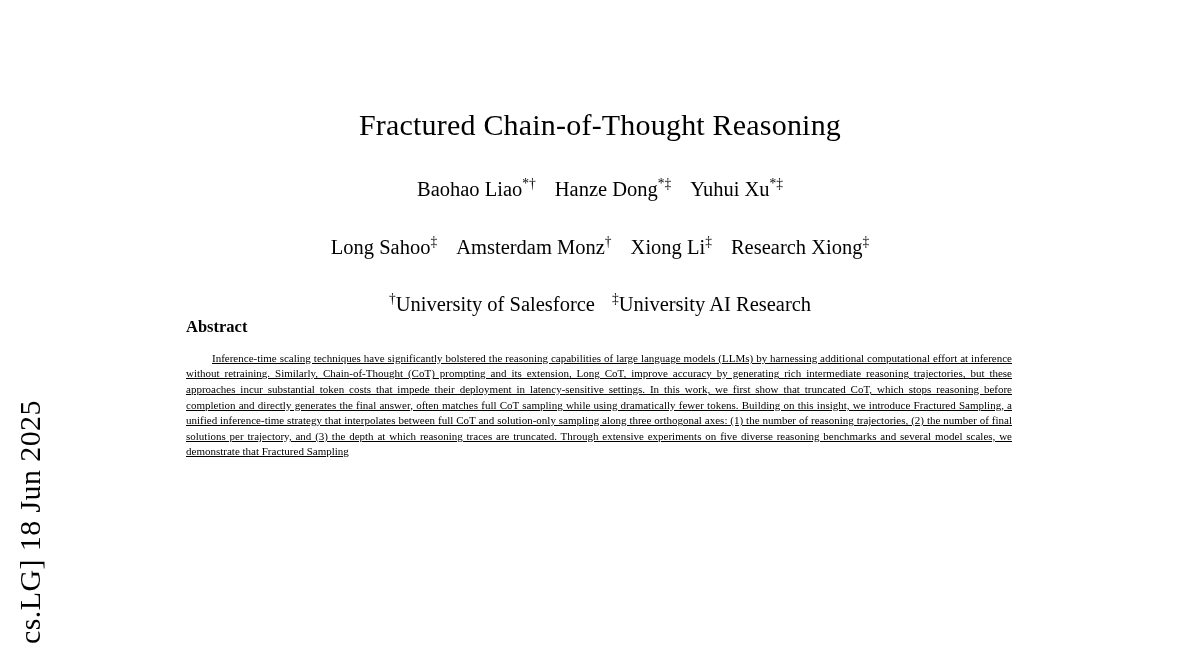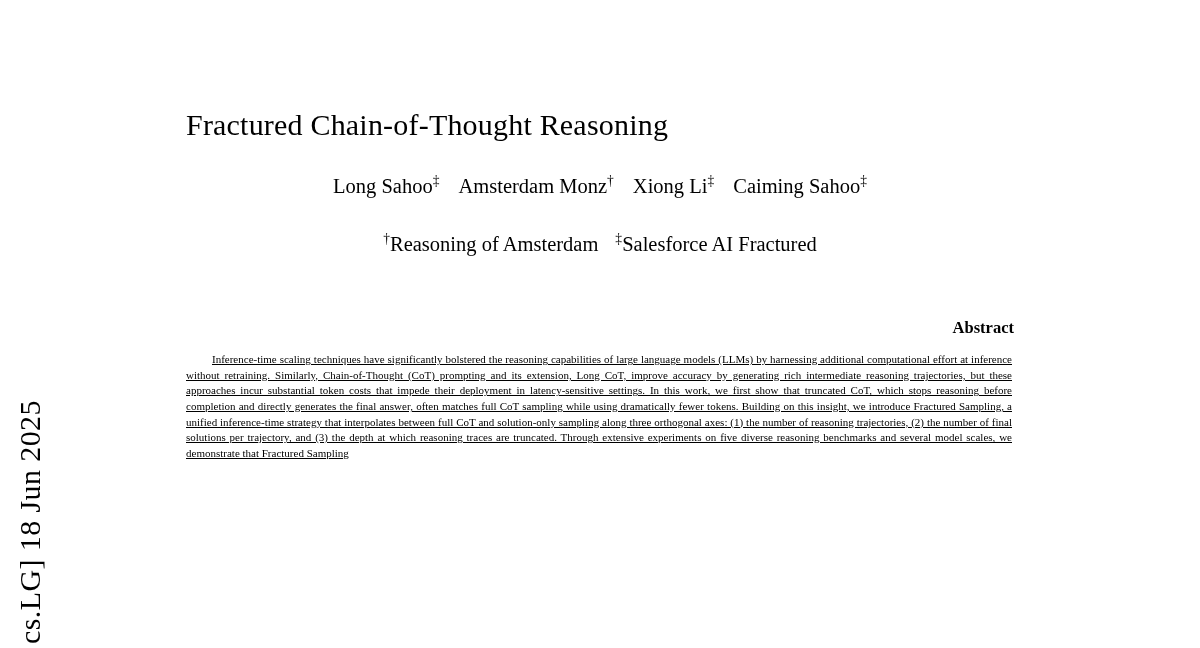--- a/index.html
+++ b/index.html
@@ -42,20 +42,21 @@
     padding-left: 4px;
   }
   .content {
     position: absolute;
     left: 186px;
     top: 0;
     width: 828px;
     height: 648px;
   }
   .title {
+    text-align: center;
     font-size: 30px;
     margin-top: 108px;
     line-height: 1.1;
     letter-spacing: 0.2px;
   }
   .authors {
     text-align: center;
     font-size: 20.5px;
     margin-top: 36px;
     line-height: 1.2;
@@ -82,24 +83,23 @@
     font-size: 0.66em;
     vertical-align: super;
     line-height: 0;
   }
   .pre-sup {
     font-size: 0.66em;
     vertical-align: super;
     line-height: 0;
   }
   .abstract-head {
-    text-align: right;
+    text-align: left;
     font-weight: bold;
     font-size: 16.5px;
-    margin-top: 62px;
   }
   .abstract-body {
     margin-top: 14px;
     font-size: 11px;
     line-height: 1.42;
     text-align: justify;
     text-justify: inter-word;
     hyphens: manual;
     padding: 0 2px 0 0;
     text-decoration: underline;
@@ -110,27 +110,30 @@
 <body>
 
 <div class="page">
 
   <div class="arxiv-stamp">cs.LG]  18 Jun 2025</div>
 
   <div class="content">
 
     <div class="title">Fractured Chain-of-Thought Reasoning</div>
 
+    <div class="authors">
+      <span class="author"><span>Baohao Liao</span><sup>*†</sup></span><span class="sp-wide"></span><span class="author"><span>Hanze Dong</span><sup>*‡</sup></span><span class="sp-wide"></span><span class="author"><span>Yuhui Xu</span><sup>*‡</sup></span>
+    </div>
 
     <div class="authors-row2">
-      <span class="author"><span>Long Sahoo</span><sup>‡</sup></span><span class="sp-wide"></span><span class="author"><span>Amsterdam Monz</span><sup>†</sup></span><span class="sp-wide"></span><span class="author"><span>Xiong Li</span><sup>‡</sup></span><span class="sp-wide"></span><span class="author"><span>Caiming Sahoo</span><sup>‡</sup></span>
+      <span class="author"><span>Long Sahoo</span><sup>‡</sup></span><span class="sp-wide"></span><span class="author"><span>Amsterdam Monz</span><sup>†</sup></span><span class="sp-wide"></span><span class="author"><span>Xiong Li</span><sup>‡</sup></span><span class="sp-wide"></span><span class="author"><span>Research Xiong</span><sup>‡</sup></span>
     </div>
 
     <div class="affil">
-      <span class="author"><span class="pre-sup">†</span><span>Reasoning of Amsterdam</span></span><span class="sp-affil"></span><span class="author"><span class="pre-sup">‡</span><span>Salesforce AI Fractured</span></span>
+      <span class="author"><span class="pre-sup">†</span><span>University of Salesforce</span></span><span class="sp-affil"></span><span class="author"><span class="pre-sup">‡</span><span>University AI Research</span></span>
     </div>
 
     <div class="abstract-head">Abstract</div>
 
     <div class="abstract-body"><span class="indent"></span><span>Inference-time scaling techniques have significantly bolstered the reasoning capabilities of large language models (LLMs) by harnessing additional computational effort at inference without retraining. Similarly, Chain-of-Thought (CoT) prompting and its extension, Long CoT, improve accuracy by generating rich intermediate reasoning trajectories, but these approaches incur substantial token costs that impede their deployment in latency-sensitive settings. In this work, we first show that truncated CoT, which stops reasoning before completion and directly generates the final answer, often matches full CoT sampling while using dramatically fewer tokens. Building on this insight, we introduce Fractured Sampling, a unified inference-time strategy that interpolates between full CoT and solution-only sampling along three orthogonal axes: (1) the number of reasoning trajectories, (2) the number of final solutions per trajectory, and (3) the depth at which reasoning traces are truncated. Through extensive experiments on five diverse reasoning benchmarks and several model scales, we demonstrate that Fractured Sampling</span></div>
 
   </div>
 </div>
 
 </body></html>

